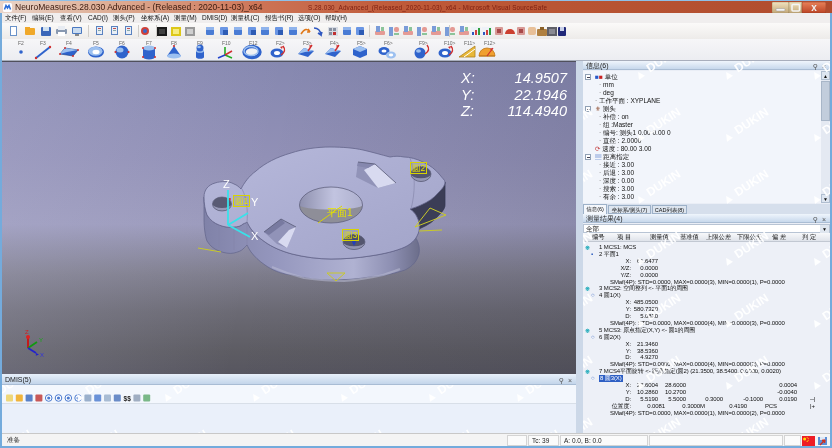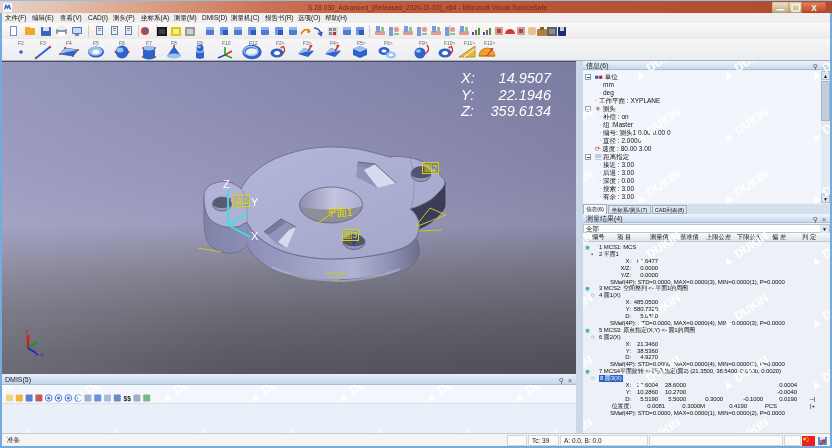--- a/index.html
+++ b/index.html
@@ -11,21 +11,21 @@
 #tred{left:308px;top:3px;font-size:6.3px;color:#7c1e10;white-space:nowrap;letter-spacing:.2px}
 #menubar{left:2px;top:13px;width:828px;height:10px;background:#f0eeee;font-size:6.5px;color:#111;white-space:nowrap;line-height:10px}
 #menubar span{position:absolute;top:0}
 #tb1{left:2px;top:23px;width:828px;height:16px;background:linear-gradient(#fbfaf9,#edebe9)}
 #tb2{left:2px;top:39px;width:828px;height:22px;background:linear-gradient(#f6f6f8,#ecedf1);border-bottom:1px solid #a8aebc}
 #viewport{left:2px;top:61px;width:574px;height:313px;border-top:1px solid #50505c;background:
  linear-gradient(100deg, rgba(200,200,228,0.22) 0%, rgba(200,200,228,0) 45%, rgba(25,25,45,0.13) 100%),
  linear-gradient(180deg,#8688b0 0%,#9190b6 30%,#9b9abc 52%,#7e7d8c 68%,#6b6a74 80%,#5d5c63 93%,#575660 100%)}
 #readout{position:absolute;left:459px;top:8px;width:106px;height:50px;color:#fff;font-style:italic;font-size:14.5px;line-height:16.5px}
 #readout .rl{position:absolute;left:0}
-#readout .rv{position:absolute;right:16px;text-align:center}
+#readout .rv{position:absolute;right:0;text-align:center}
 #splitter{left:576px;top:61px;width:7px;height:372px;background:#ccd8e8}
 #rightpanel{left:583px;top:61px;width:247px;height:372px;background:#eaeef6;font-size:7px;color:#101010}
 .ptitle{position:absolute;left:0;width:247px;height:9px;background:linear-gradient(#eff5fc,#c7d8ec);border-bottom:1px solid #aabdd4;font-size:7px;line-height:9px;padding-left:3px;color:#222}
 .pbtn{position:absolute;top:1px;font-size:7px;color:#555}
 #dmis{left:2px;top:374px;width:574px;height:59px;background:#eaf0fa}
 #dmistitle{left:0;top:0;width:574px;height:11px;background:linear-gradient(#e8f0fa,#c3d5ea);border-bottom:1px solid #a8bcd4;font-size:7px;line-height:11px;padding-left:3px;color:#222}
 #dmistb{left:0;top:11px;width:574px;height:19px;background:#f3f7fd;border-bottom:1px solid #d8dfe8}
 #statusbar{left:2px;top:433px;width:828px;height:13px;background:#f4f4f4;border-top:1px solid #c8c8c8;font-size:6.5px;color:#222}
 .scell{position:absolute;top:1px;height:11px;background:#fbfbfb;border:1px solid #d4d4d4;font-size:6.5px;line-height:10px;padding-left:3px}
 #borderL{left:0;top:13px;width:2px;height:433px;background:#74abdc}
@@ -36,20 +36,21 @@
 .rnum{position:absolute;text-align:right;white-space:nowrap;font-size:6px;line-height:7px;color:#101010;letter-spacing:-0.1px}
 .ylab{position:absolute;color:#e8e400;border:1px solid #d8d400;font-size:8.5px;line-height:10px;padding:0 1px;background:rgba(70,70,50,0.12);white-space:nowrap}
 .wlab{position:absolute;color:#fff;font-size:11px}
 </style></head>
 <body>
 <div id="titlebar" class="abs">
  <svg id="ticon" class="abs" width="9" height="9">
       <rect width="9" height="9" fill="#fdfdff" rx="1.5"></rect>
       <path d="M1.5 6.5 L3 2.5 L4.5 5 L6 2.5 L7.5 6.5" stroke="#2a6cd8" stroke-width="1.5" fill="none"></path>
     </svg>
+ <div id="ttext" class="abs">NeuroMeasureS.28.030 Advanced - (Released : 2020-11-03)_x64</div>
  <div id="tred" class="abs">S.28.030_Advanced_(Released_2020-11-03)_x64 - Microsoft Visual SourceSafe</div>
  <svg class="abs" style="left:772px;top:1px" width="54" height="11">
   <defs>
         <linearGradient id="btn1" x1="0" y1="0" x2="0" y2="1">
           <stop offset="0" stop-color="#f2e3c0"></stop>
           <stop offset="1" stop-color="#c3a878"></stop>
         </linearGradient>
   <linearGradient id="btn2" x1="0" y1="0" x2="0" y2="1">
           <stop offset="0" stop-color="#e8825a"></stop>
           <stop offset="1" stop-color="#bc4526"></stop>
@@ -388,27 +389,27 @@
 <text x="23" y="272" fill="#cc2222" font-size="6" font-family="Liberation Sans">Z</text>
 <text x="37" y="280" fill="#11aa11" font-size="6" font-family="Liberation Sans">Y</text>
 <text x="38" y="295" fill="#3333dd" font-size="6" font-family="Liberation Sans">X</text>
 </svg>
 <div id="readout">
       <span class="rl" style="top:0">X:</span>
       <span class="rv" style="top:0">14.9507</span>
       <span class="rl" style="top:16.5px">Y:</span>
       <span class="rv" style="top:16.5px">22.1946</span>
       <span class="rl" style="top:33px">Z:</span>
-      <span class="rv" style="top:33px">359.6134</span>
+      <span class="rv" style="top:33px">114.4940</span>
     </div>
 <div class="wlab" style="left:221px;top:116px">Z</div>
 <div class="wlab" style="left:249px;top:134px">Y</div>
 <div class="wlab" style="left:249px;top:168px">X</div>
 <div class="ylab" style="left:231px;top:133px">圆1</div>
-<div class="ylab" style="left:420px;top:100px">圆2</div>
+<div class="ylab" style="left:408px;top:100px">圆2</div>
 <div class="ylab" style="left:340px;top:167px">圆3</div>
 <div class="ylab" style="left:324px;top:146px;border:none;background:none;font-size:10px">平面1</div>
 </div>
 
 <div id="splitter" class="abs"></div>
 
 <div id="rightpanel" class="abs">
  <div class="ptitle" style="top:0">信息(6)<span class="pbtn" style="right:12px">⚲</span><span class="pbtn" style="right:4px">×</span></div>
  <div id="infotree" style="position:absolute;left:0;top:10px;width:238px;height:132px;background:#f2f5fb;overflow:hidden">
       <div style="position:absolute;left:2px;top:3px;width:6px;height:6px;border:1px solid #90a0b4;background:#fff;font-size:0">

